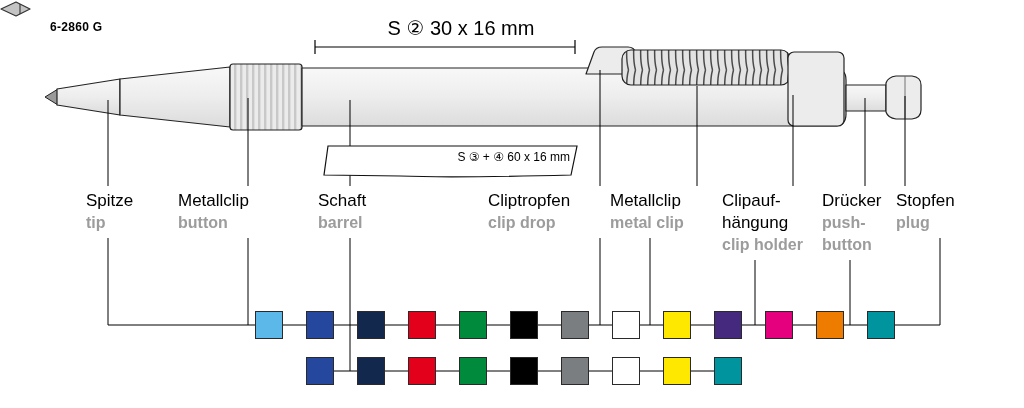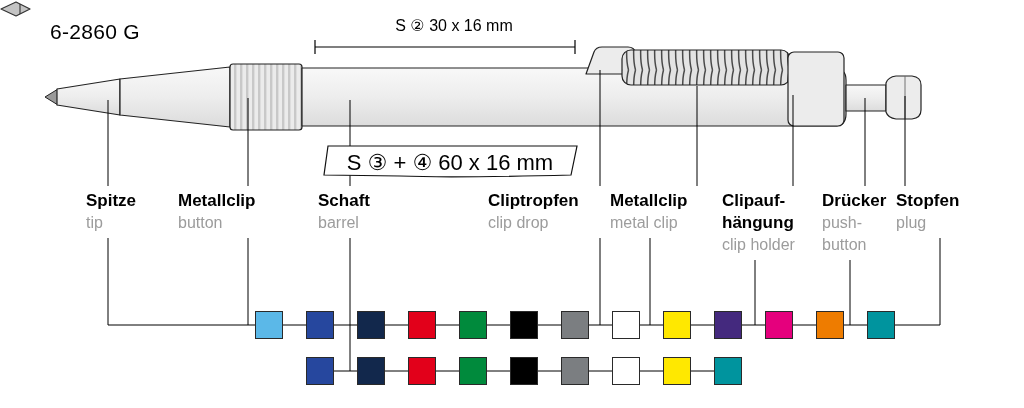--- a/index.html
+++ b/index.html
@@ -7,36 +7,36 @@
   body {
     width: 1024px; height: 408px;
     font-family: "Liberation Sans", "DejaVu Sans", sans-serif;
     overflow: hidden;
   }
   .stage { position: relative; width: 1024px; height: 408px; background: #fff; }
   .stage > svg { position: absolute; left: 0; top: 0; }
 
   .model-code {
     position: absolute; left: 50px; top: 20px;
-    font-size: 21px; font-weight: normal; color: #000; letter-spacing: 0.3px;
+    font-size: 12px; font-weight: bold; color: #000; letter-spacing: 0.3px;
   }
   .model-icon { position: absolute; left: 133px; top: 22px; }
 
   .dim-top {
-    position: absolute; left: 314px; top: 16px; width: 280px;
-    text-align: center; font-size: 16px; color: #000;
+    position: absolute; left: 321px; top: 16px; width: 280px;
+    text-align: center; font-size: 20px; color: #000;
   }
   .dim-banner-text {
     position: absolute; left: 330px; top: 150px; width: 240px;
-    text-align: center; font-size: 22px; color: #000;
+    text-align: right; font-size: 12px; color: #000;
   }
 
   .label { position: absolute; top: 190px; }
-  .label .de { font-size: 17px; font-weight: bold; color: #000; line-height: 22px; white-space: nowrap; }
-  .label .en { font-size: 16px; font-weight: normal; color: #9c9c9c; line-height: 22px; white-space: nowrap; }
+  .label .de { font-size: 17px; font-weight: normal; color: #000; line-height: 22px; white-space: nowrap; }
+  .label .en { font-size: 16px; font-weight: bold; color: #9c9c9c; line-height: 22px; white-space: nowrap; }
 
   .swatch-row { position: absolute; display: flex; gap: 23px; }
   .swatch-row-1 { left: 255px; top: 311px; }
   .swatch-row-2 { left: 306px; top: 357px; }
   .swatch { width: 28px; height: 28px; border: 1px solid #2a2a2a; flex: 0 0 auto; }
 </style>
 </head>
 <body>
 
 <div class="stage">

